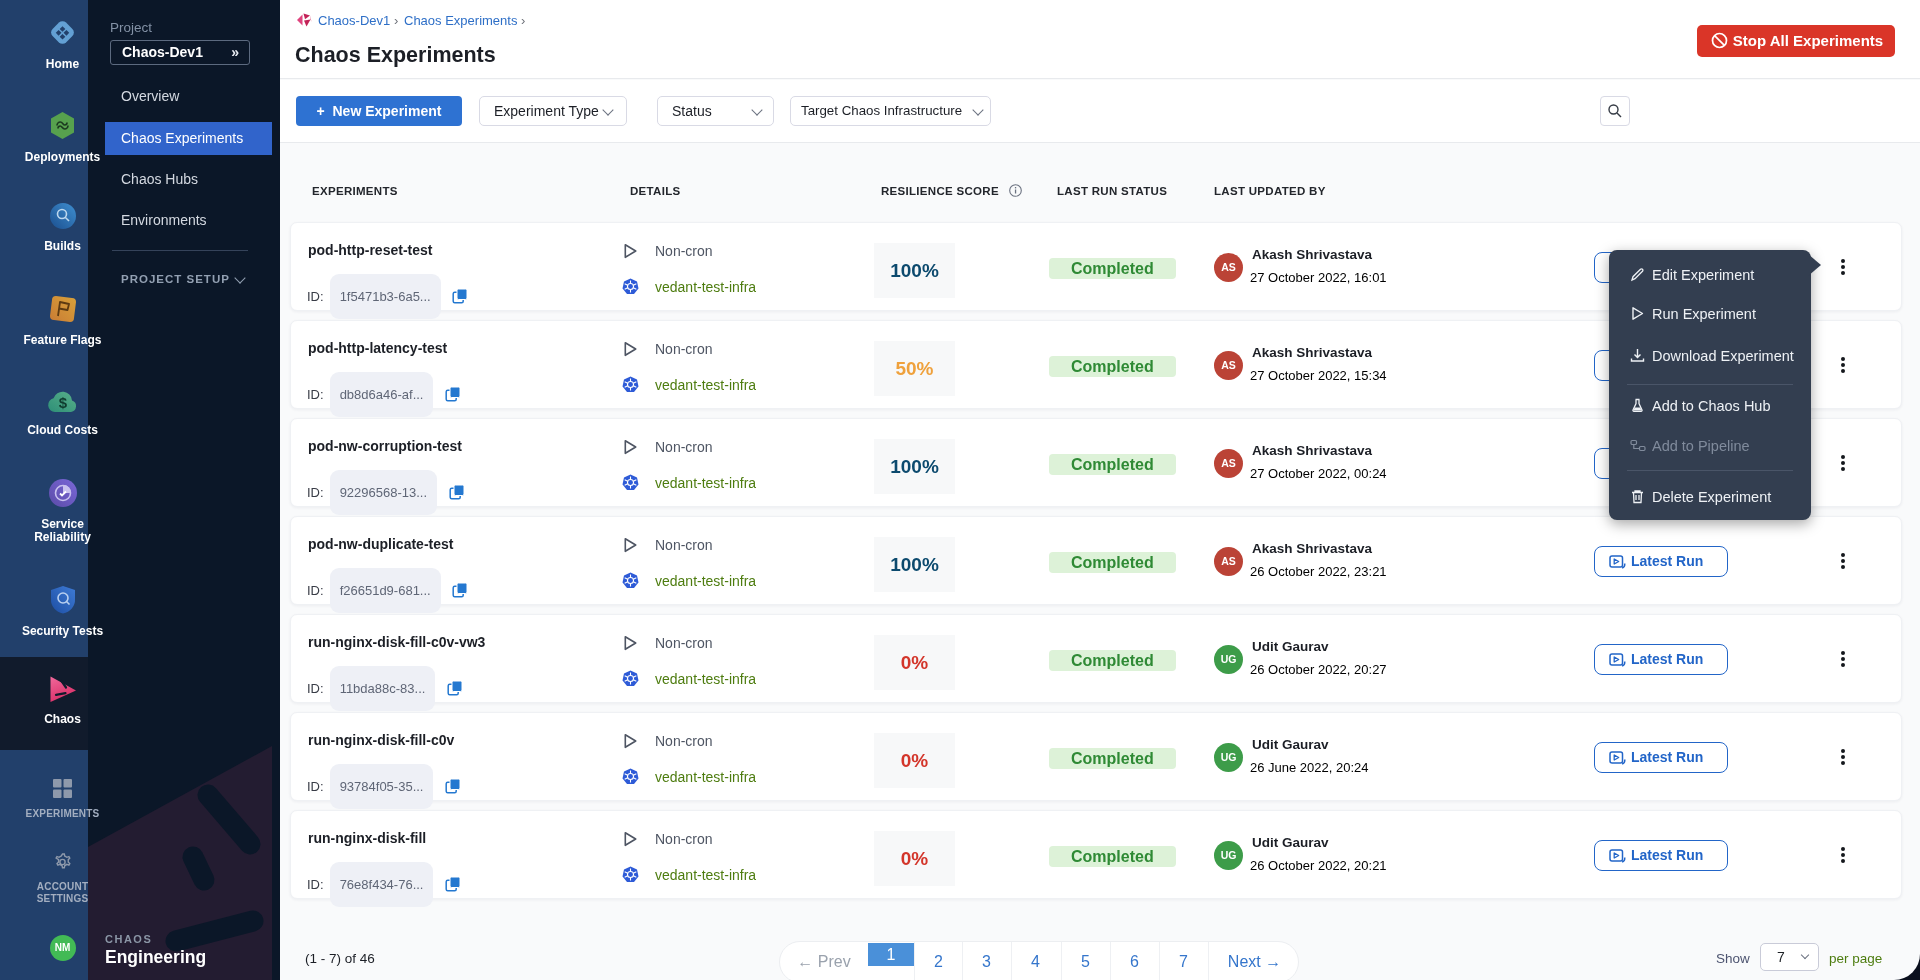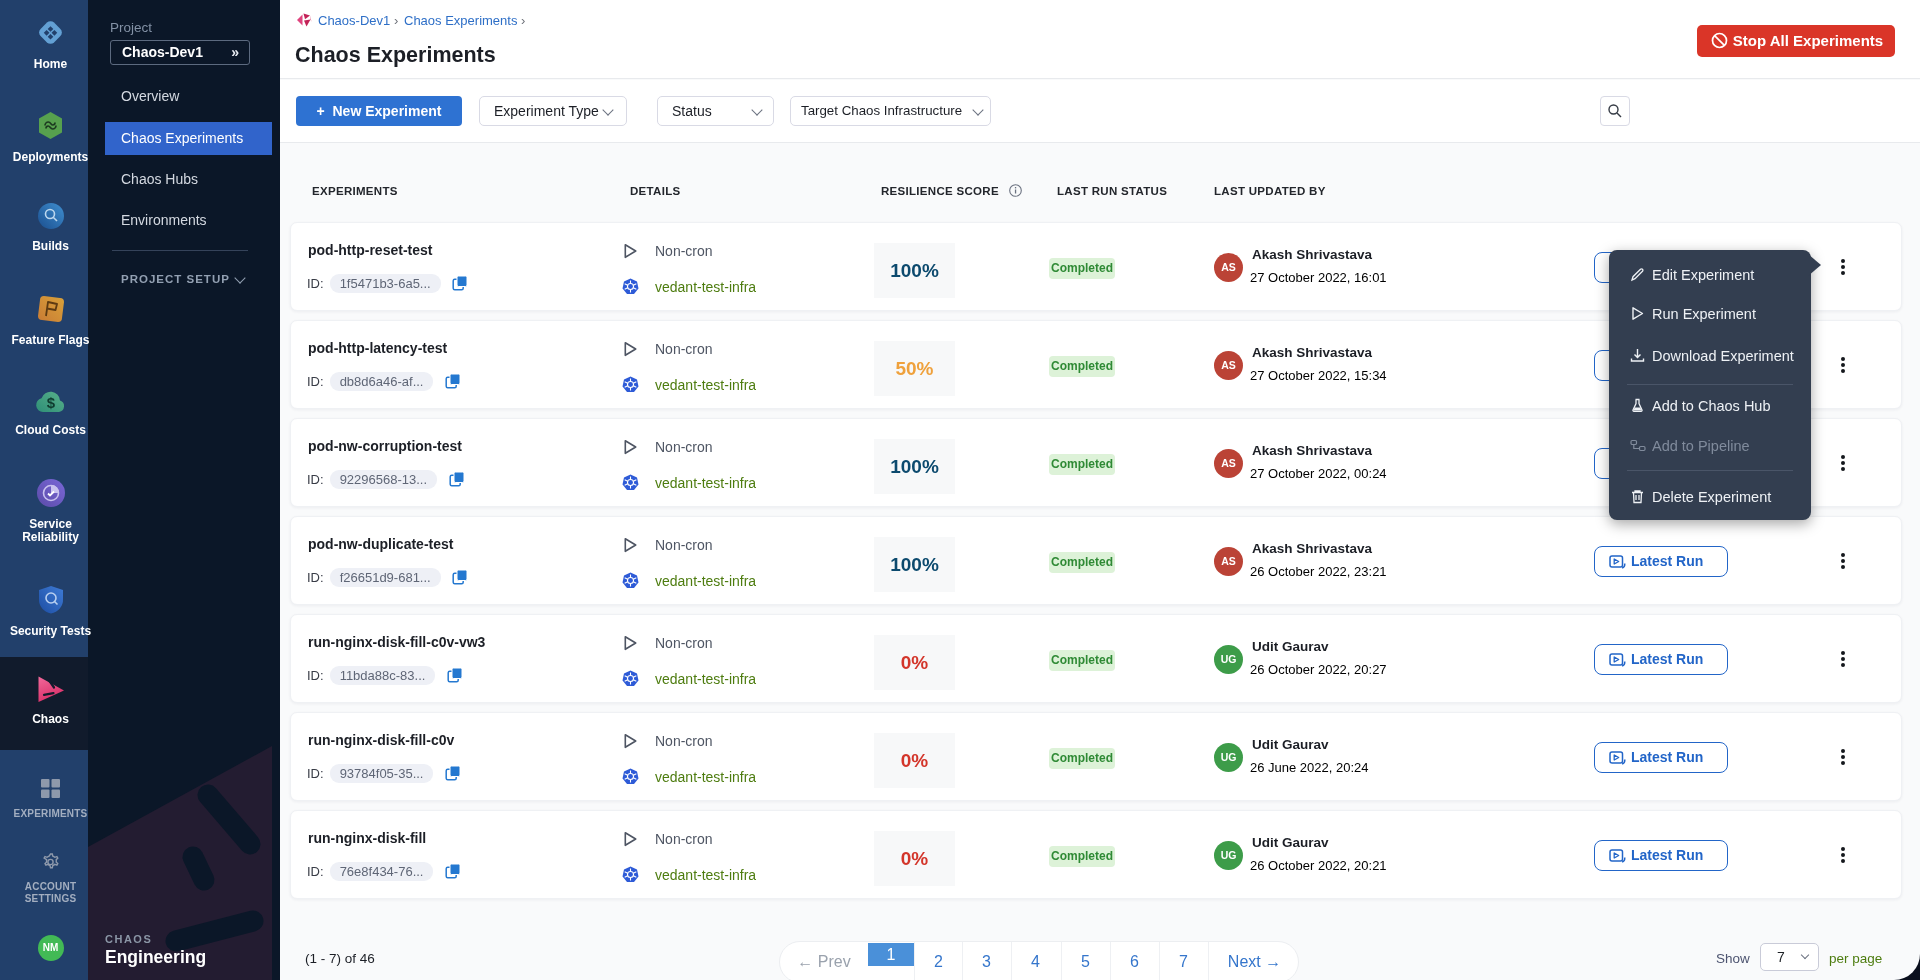--- a/index.html
+++ b/index.html
@@ -2,21 +2,21 @@
 <html><head>
 <meta charset="utf-8">
 <style>
 * { margin:0; padding:0; box-sizing:border-box; }
 html,body { width:1920px; height:980px; overflow:hidden; font-family:"Liberation Sans", sans-serif; background:#fff; }
 .abs { position:absolute; }
 #stage { position:relative; width:1920px; height:980px; }
 
 
 #leftnav { position:absolute; left:0; top:0; width:88px; height:980px; background:#22406b; z-index:30; }
-.mod { position:absolute; left:0; width:101px; text-align:center; }
+.mod { position:absolute; left:12px; width:101px; text-align:center; }
 .mod .ic { margin:0 auto; }
 .mod .lb { color:#fff; font-size:12px; font-weight:bold; line-height:13px; margin-top:6px; }
 .mod .lbg { color:#a3aec0; font-size:10px; font-weight:bold; line-height:12px; margin-top:5px; letter-spacing:.2px;}
 #chaos-sel { position:absolute; left:0; top:657px; width:88px; height:93px; background:#111b2c; }
 
 
 #sidenav { position:absolute; left:88px; top:0; width:192px; height:980px; background:#0b1728; z-index:20; overflow:hidden; }
 .sn-label { position:absolute; left:22px; top:20px; color:#8391a5; font-size:13.5px; }
 .sn-box { position:absolute; left:22px; top:40px; width:140px; height:25px; border:1px solid #5c6a7f; border-radius:3px; color:#fff; font-size:14px; font-weight:bold; line-height:23px; padding-left:11px; }
 .sn-item { position:absolute; left:0; width:184px; height:33px; color:#d4d9e1; font-size:14px; line-height:33px; padding-left:33px; }
@@ -39,26 +39,26 @@
 .drop { position:absolute; top:16px; height:30px; background:#fff; border:1px solid #d9dae5; border-radius:5px; font-size:14px; color:#1c1f26; line-height:28px; padding-left:14px; }
 .chev { position:absolute; width:8px; height:8px; border-right:1.6px solid #6b7280; border-bottom:1.6px solid #6b7280; transform:rotate(45deg); }
 #searchbtn { position:absolute; left:1328px; top:16px; width:30px; height:30px; border:1px solid #d9dae5; border-radius:4px; background:#fff; }
 #datebtn { position:absolute; left:1375px; top:16px; width:248px; height:31px; border:1.5px solid #0278d5; border-radius:5px; background:#fff; color:#0278d5; font-weight:bold; font-size:14.5px; line-height:28px; }
 
 
 .th { position:absolute; top:185px; font-size:11.5px; font-weight:bold; color:#23262c; letter-spacing:.3px; }
 .card { position:absolute; left:18px; width:1612px; height:89px; background:#fff; border:1px solid #eff1f4; border-radius:7px; box-shadow:0 1px 3px rgba(40,41,61,.06); }
 .xname { position:absolute; left:17px; top:19px; font-size:14px; font-weight:bold; color:#1c1f26; }
 .xid { position:absolute; left:16px; top:51px; font-size:13px; color:#383c46; }
-.idpill { display:inline-block; background:#eef0f6; border-radius:9px; color:#5f6676; padding:2px 10px; margin-left:6px; font-size:13px; }
+.idpill { display:inline-block; background:#eef0f6; border-radius:9px; color:#5f6676; padding:15px 10px; margin-left:6px; font-size:13px; }
 .ncron { position:absolute; left:364px; top:20px; font-size:14px; color:#4e5563; }
 .infra { position:absolute; left:364px; top:56px; font-size:14px; color:#4d7c0f; }
 .scorebox { position:absolute; left:583px; top:20px; width:81px; height:55px; background:#f7f8f9; text-align:center; font-size:19px; font-weight:bold; line-height:56px; }
 .sgreen { color:#0c4a6e; } .samber { color:#efa13c; } .sred { color:#d3352a; }
-.badge { position:absolute; left:758px; top:35px; height:21px; background:#ddf2d8; border-radius:4px; color:#2f8a35; font-size:12px; font-weight:bold; line-height:21px; padding:0 2px; }
+.badge { position:absolute; left:758px; top:35px; height:21px; background:#ddf2d8; border-radius:4px; color:#2f8a35; font-size:16px; font-weight:bold; line-height:21px; padding:0 22px; }
 .avatar { position:absolute; left:923px; top:30px; width:29px; height:29px; border-radius:50%; background:#bb4336; color:#fff; font-size:10.5px; font-weight:bold; text-align:center; line-height:29px; }
 .uname { position:absolute; left:961px; top:24px; font-size:13.5px; font-weight:bold; color:#1c1f26; }
 .udate { position:absolute; left:959px; top:47px; font-size:13px; color:#000000; }
 .runbtn { position:absolute; left:1303px; top:29px; width:134px; height:31px; border:1.5px solid #2265c8; border-radius:8px; background:#fff; color:#2265c8; font-size:14px; font-weight:bold; line-height:28px; }
 .kebab { position:absolute; left:1543px; top:36px; width:18px; height:17px; }
 .kebab i { display:block; width:4px; height:4px; border-radius:50%; background:#15181d; margin:0 auto 2px; }
 
 
 #pagerow { position:absolute; left:0; top:903px; width:1648px; height:77px; }
 #pgpill { position:absolute; left:507px; top:38px; width:520px; height:42px; background:#fff; border:1px solid #eceef1; border-radius:21px; }

